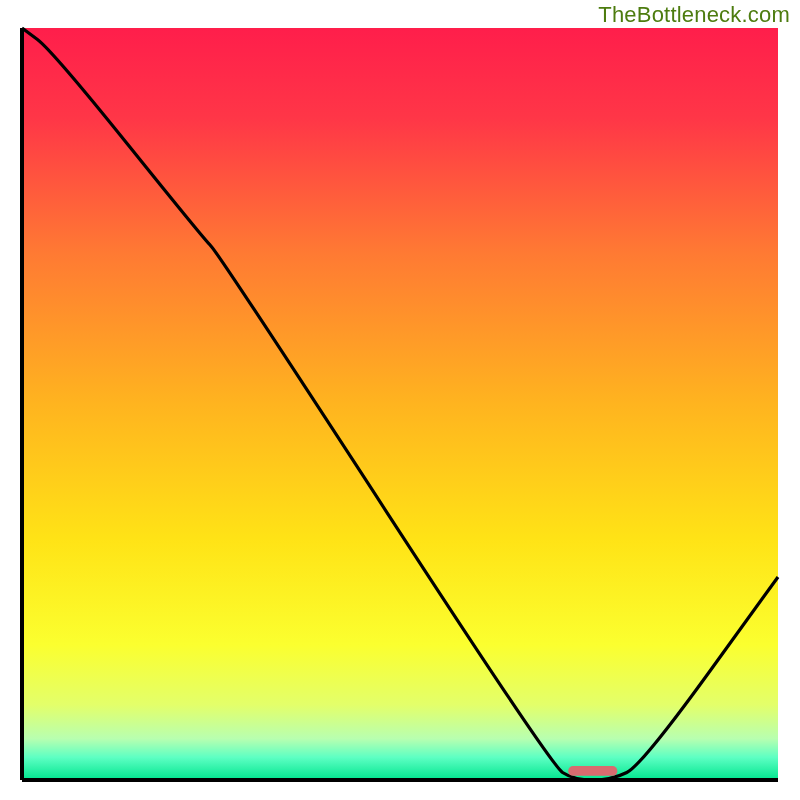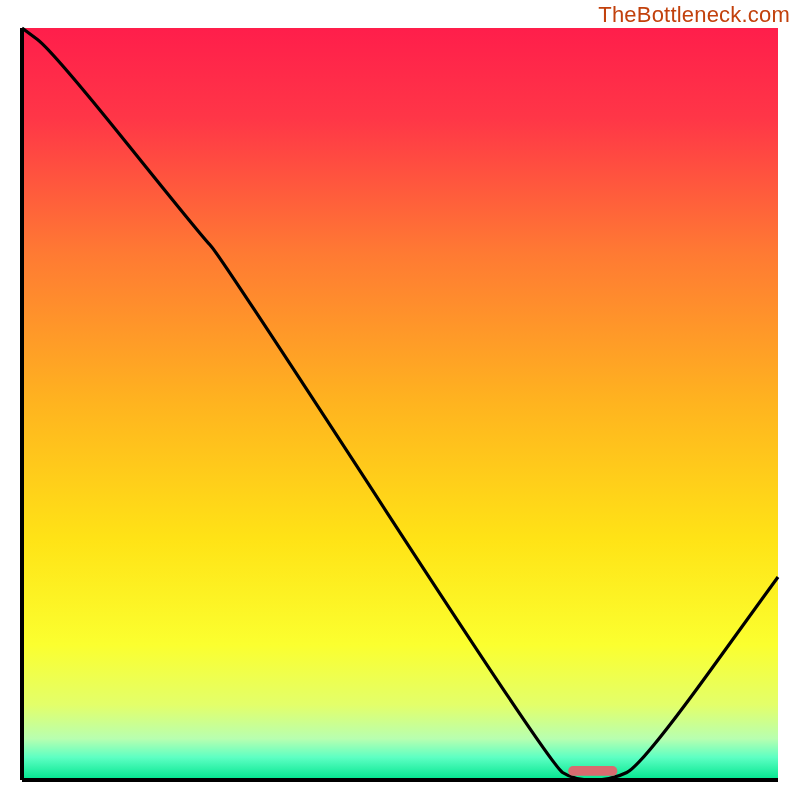--- a/index.html
+++ b/index.html
@@ -14,21 +14,21 @@
     position: relative;
     width: 800px;
     height: 800px;
   }
   .watermark {
     position: absolute;
     top: 2px;
     right: 10px;
     font-size: 22px;
     font-weight: 500;
-    color: #c2410c;
+    color: #4d7c0f;
     letter-spacing: 0.2px;
   }
   svg.plot {
     position: absolute;
     left: 0;
     top: 0;
   }
 </style>
 </head>
 <body>

